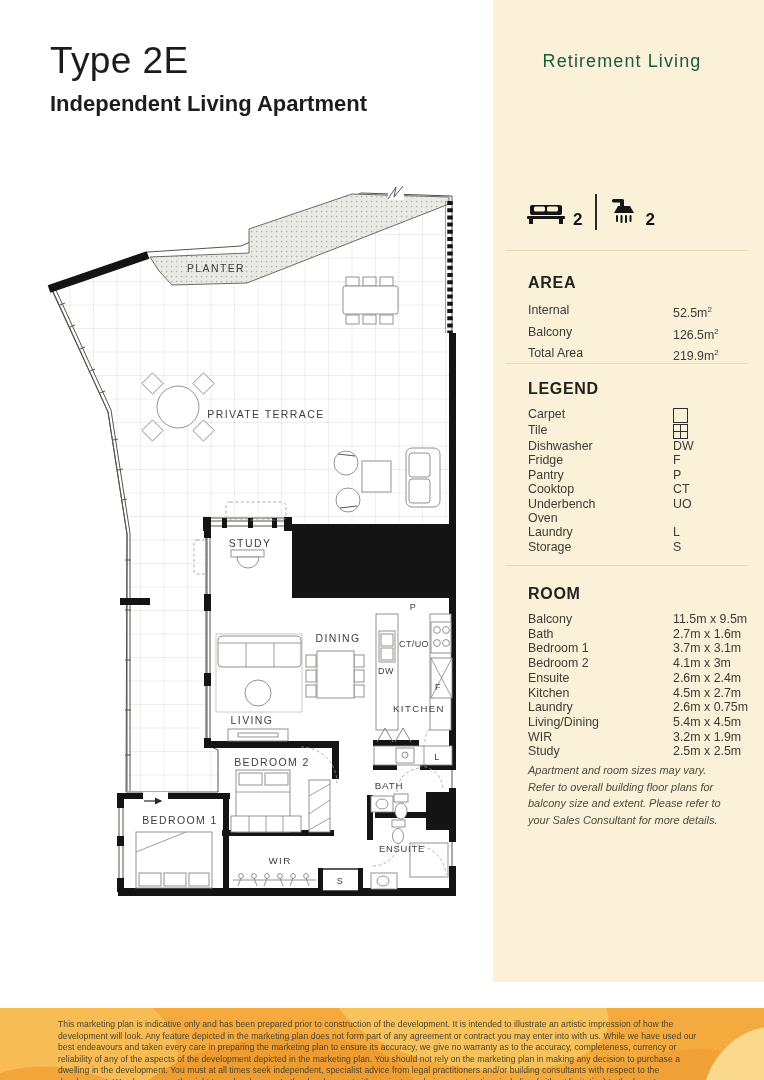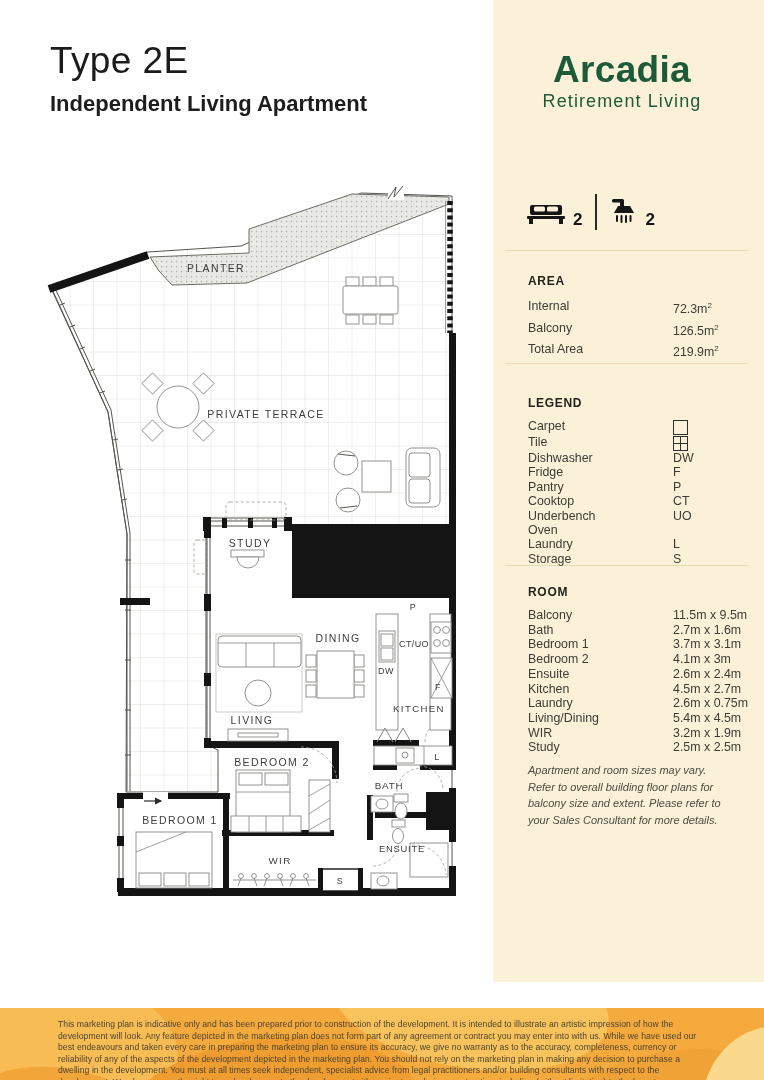--- a/index.html
+++ b/index.html
@@ -17,21 +17,21 @@
   .logo .name{font-size:37px;font-weight:700;color:#1d5b38;letter-spacing:.3px;line-height:40px;}
   .logo .tagline{font-size:18px;letter-spacing:1.1px;color:#1d5b38;margin-top:1px;}
 
   .stats{position:absolute;left:33px;top:194px;display:flex;align-items:center;}
   .stats .cnt{font-size:17px;font-weight:700;color:#151515;margin-left:7px;align-self:flex-end;}
   .stats .vdiv{width:2px;height:36px;background:#2a2a2a;margin:0 13px;}
 
   .rule{position:absolute;left:12px;right:16px;height:1px;background:#ead9b0;}
 
   .section{position:absolute;left:35px;right:14px;color:#32322b;}
-  .sec-h{font-size:12px;font-weight:700;letter-spacing:.7px;color:#23231d;margin-bottom:9px;}
+  .sec-h{font-size:16px;font-weight:700;letter-spacing:.7px;color:#23231d;margin-bottom:9px;}
   .row{display:flex;font-size:12.4px;color:#3c3c34;gap:48px;}
   .row .lab{width:97px;flex:0 0 97px;}
   .area .row{line-height:18.5px;}
   .legend .row{line-height:14.4px;}
   .rooms .row{line-height:14.7px;}
   sup{font-size:8px;}
 
   .swatch{width:13px;height:13px;border:1.6px solid #2e2e2e;background:#fbf1d9;margin-top:1px;}
   .swatch.tile{background:
       linear-gradient(#2e2e2e,#2e2e2e) center/100% 1.4px no-repeat,
@@ -313,21 +313,20 @@
   <text class="sm" x="386" y="674" text-anchor="middle">DW</text>
   <text class="sm" x="414" y="647" text-anchor="middle">CT/UO</text>
   <text class="sm" x="438" y="690" text-anchor="middle">F</text>
   <text class="sm" x="437" y="760" text-anchor="middle">L</text>
   <text class="sm" x="340" y="884" text-anchor="middle">S</text>
 </svg>
 
 <div class="sidebar">
 
   <div class="logo">
-    <div class="name">Arcadia</div>
     <div class="tagline">Retirement Living</div>
   </div>
 
   <div class="stats">
     <svg width="40" height="30" viewBox="0 0 40 30">
       <rect x="4" y="8" width="32" height="10" rx="2" fill="#151515"></rect>
       <rect x="8" y="9.5" width="11" height="5" rx="1.5" fill="#fbf1d9"></rect>
       <rect x="21" y="9.5" width="11" height="5" rx="1.5" fill="#fbf1d9"></rect>
       <rect x="1" y="19" width="38" height="3" rx="1" fill="#151515"></rect>
       <rect x="3" y="22" width="4" height="5" fill="#151515"></rect>
@@ -350,33 +349,33 @@
   </div>
 
   <div class="rule" style="top:250px"></div>
   <div class="rule" style="top:363px"></div>
   <div class="rule" style="top:565px"></div>
 
   <div class="section area" style="top:274px">
     <div class="sec-h">AREA</div>
     <div class="row">
       <span class="lab">Internal</span>
-      <span><span>72.3m</span><sup>2</sup></span>
+      <span><span>52.5m</span><sup>2</sup></span>
     </div>
     <div class="row">
       <span class="lab">Balcony</span>
       <span><span>126.5m</span><sup>2</sup></span>
     </div>
     <div class="row">
       <span class="lab">Total Area</span>
       <span><span>219.9m</span><sup>2</sup></span>
     </div>
   </div>
 
-  <div class="section legend" style="top:396px">
+  <div class="section legend" style="top:380px">
     <div class="sec-h">LEGEND</div>
     <div class="row">
       <span class="lab">Carpet</span>
       <span class="swatch"></span>
     </div>
     <div class="row">
       <span class="lab">Tile</span>
       <span class="swatch tile"></span>
     </div>
     <div class="row">

